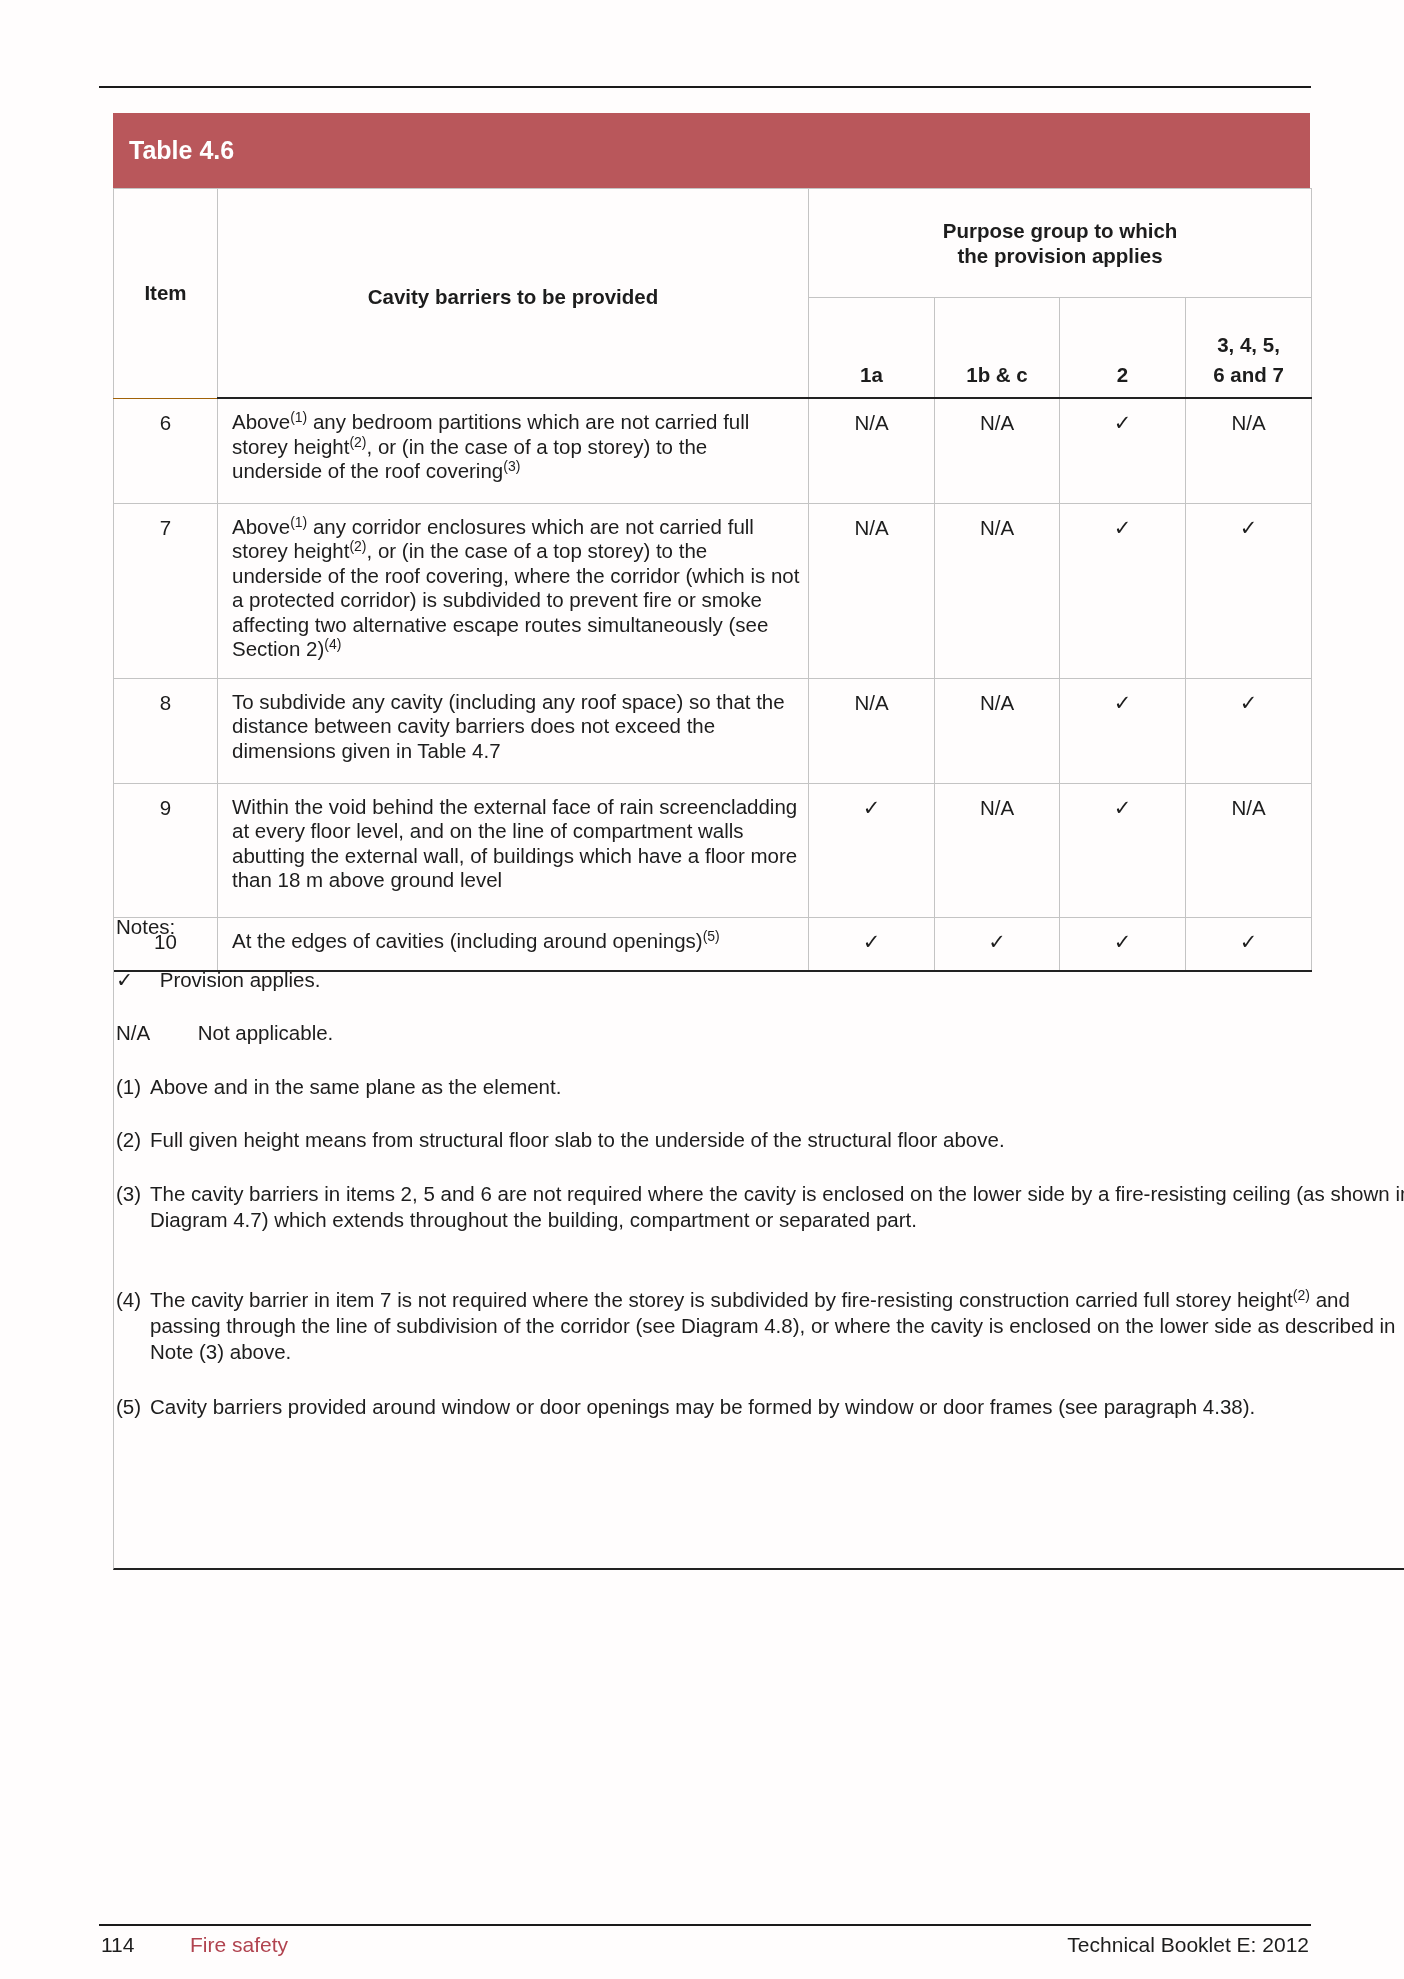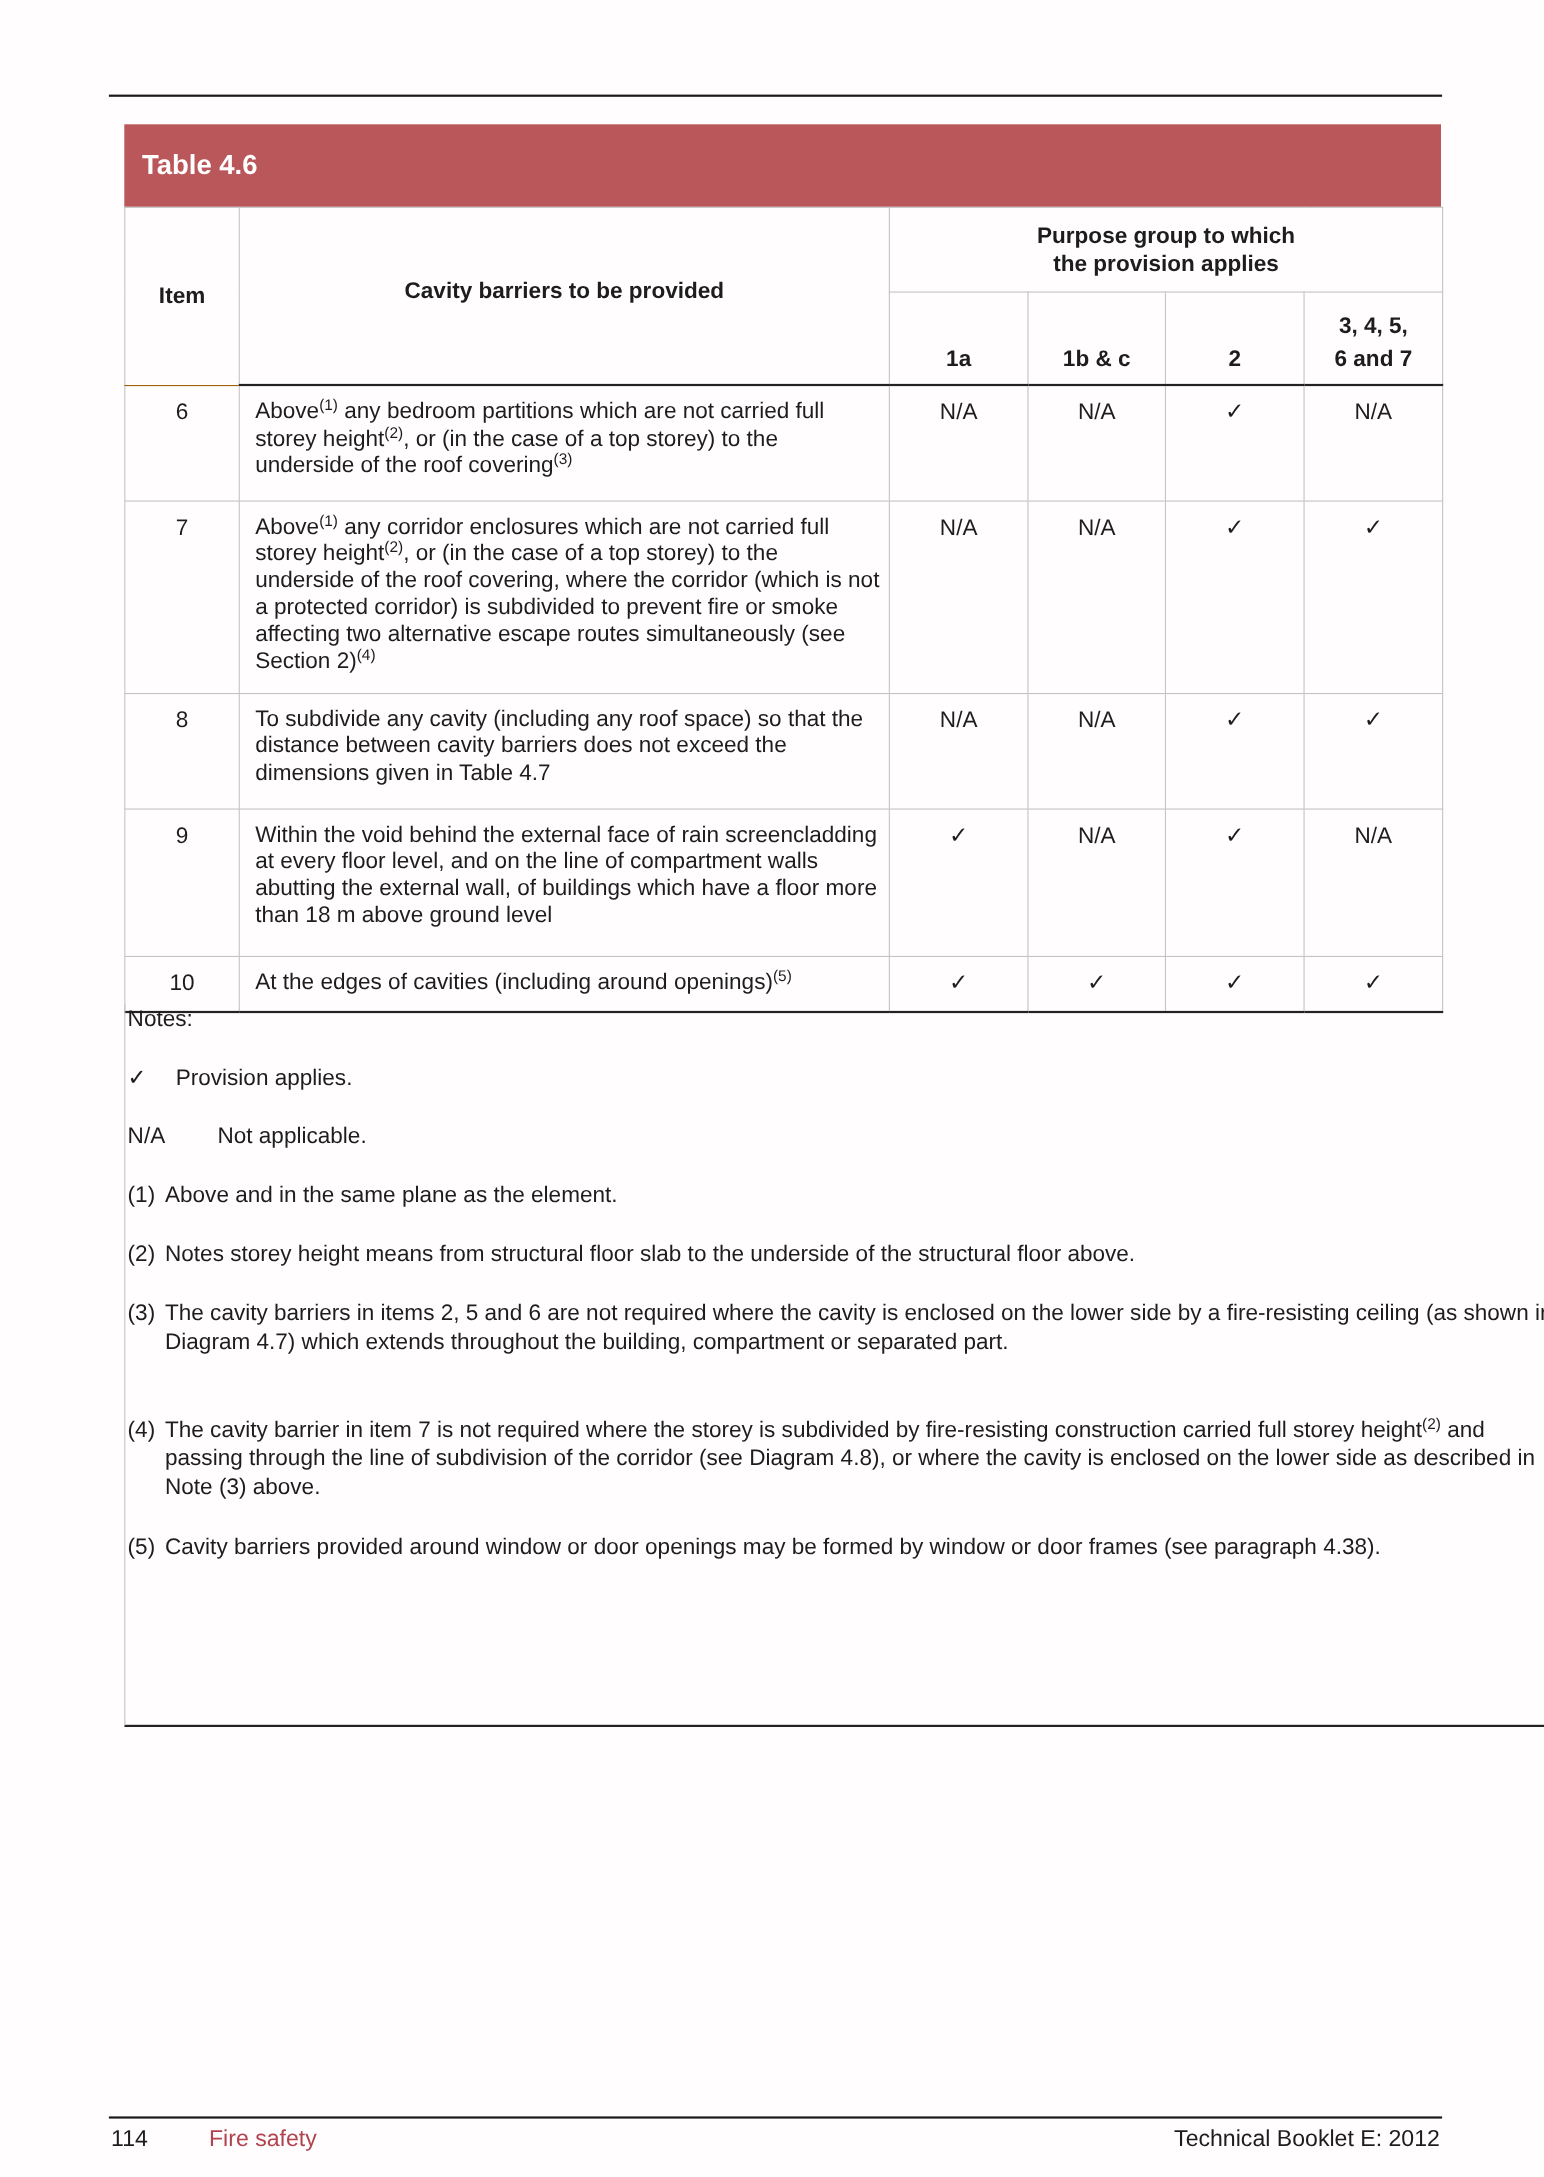--- a/index.html
+++ b/index.html
@@ -16,21 +16,21 @@
     background:#b9575b; color:#ffffff; font-weight:bold; font-size:25px;
     display:flex; align-items:center; box-sizing:border-box; padding-left:16px;
   }
   .table-title .num { width:150px; }
 
   table.grid {
     position:absolute; left:113px; top:188px; width:1198px;
     border-collapse:collapse; table-layout:fixed; font-size:20.5px; line-height:24.5px;
   }
   table.grid td, table.grid th {
-    border:1px solid #c4c4c4; vertical-align:top; padding:0;
+    border:1px solid #c4c4c4; vertical-align:top; padding:16px;
   }
   table.grid th { font-weight:bold; font-size:20.5px; }
   .h-item { height:155px; vertical-align:middle !important; text-align:center; }
   .h-desc { vertical-align:middle !important; text-align:center; padding-bottom:8px !important; }
   .h-group { height:76px; text-align:center; vertical-align:middle !important; line-height:25px; }
   .h-col { height:76px; text-align:center; vertical-align:bottom !important; padding-bottom:7px !important; line-height:30px; }
   tr.header-last th, tr.header-last td { border-bottom:2px solid #222; }
   td.item { text-align:center; padding-top:12px !important; }
   td.desc { padding:11px 8px 14px 14px !important; }
   td.mark { text-align:center; padding-top:12px !important; }
@@ -144,21 +144,21 @@
     <span class="note-label" style="width:76px">N/A</span>
     <span>Not applicable.</span>
   </div>
   <div id="note-items">
       <div class="note" style="top: 161px;">
         <span class="note-num">(1)</span>
         <div class="note-body"><span>Above and in the same plane as the element.</span></div>
       </div>
       <div class="note" style="top: 214px;">
         <span class="note-num">(2)</span>
-        <div class="note-body"><span>Notes storey height means from structural floor slab to the underside of the structural floor above.</span></div>
+        <div class="note-body"><span>Full given height means from structural floor slab to the underside of the structural floor above.</span></div>
       </div>
       <div class="note" style="top: 268px;">
         <span class="note-num">(3)</span>
         <div class="note-body"><span>The cavity barriers in items 2, 5 and 6 are not required where the cavity is enclosed on the lower side by a fire-resisting ceiling (as shown in Diagram 4.7) which extends throughout the building, compartment or separated part.</span></div>
       </div>
       <div class="note" style="top: 374px;">
         <span class="note-num">(4)</span>
         <div class="note-body"><span>The cavity barrier in item 7 is not required where the storey is subdivided by fire-resisting construction carried full storey height</span><sup>(2)</sup><span> and passing through the line of subdivision of the corridor (see Diagram 4.8), or where the cavity is enclosed on the lower side as described in Note (3) above.</span></div>
       </div>
       <div class="note" style="top: 481px;">

